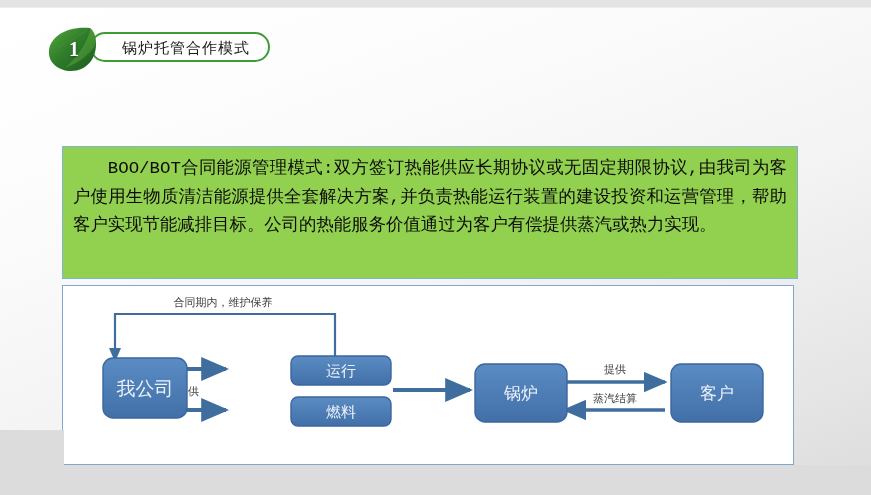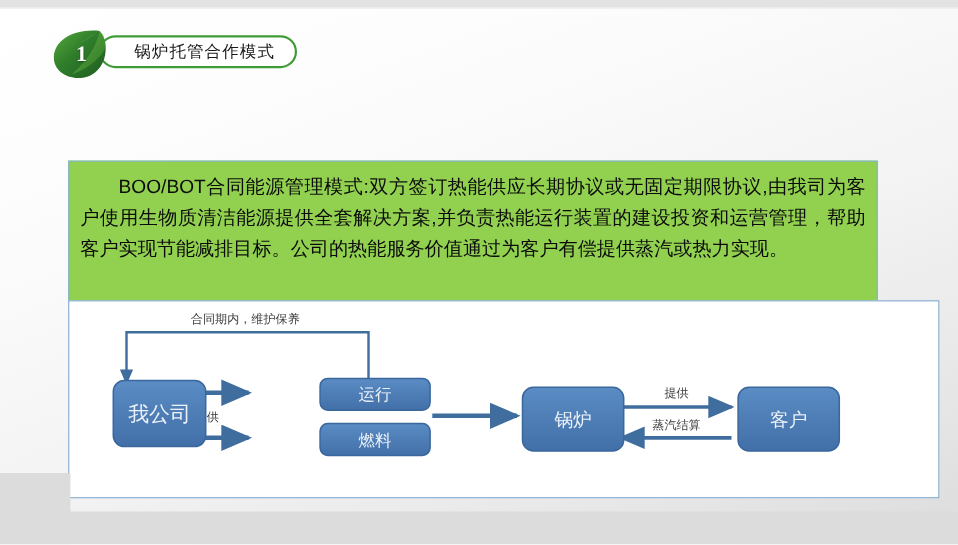--- a/index.html
+++ b/index.html
@@ -50,30 +50,30 @@
   
   #text-panel{
     position:absolute;left:62px;top:146px;width:736px;height:133px;
     background:#92d050;
     border:1px solid #7fb4d4;
     box-sizing:border-box;
     padding:8px 10px 0 10px;
   }
   #text-panel p{
     margin:0;
-    font-family:Liberation Sans, sans-serif;
+    font-family:Liberation Mono, monospace;
     font-size:17.4px;line-height:28.5px;color:#0b0b0b;
     text-indent:2em;
     text-align:justify;
     letter-spacing:0px;
   }
 
   
   #diagram{
-    position:absolute;left:62px;top:273px;width:792px;height:180px;
+    position:absolute;left:62px;top:285px;width:732px;height:180px;
     background:#ffffff;border:1px solid #7fa8cc;box-sizing:border-box;
   }
   #diagram svg{position:absolute;left:0;top:0;}
   .nodelbl{
     font-family:"Liberation Sans","DejaVu Sans",sans-serif;
     fill:#eaf1f8;
   }
   .edgelbl{
     font-family:"Liberation Sans","DejaVu Sans",sans-serif;
     fill:#3d3d3d;font-size:11px;

